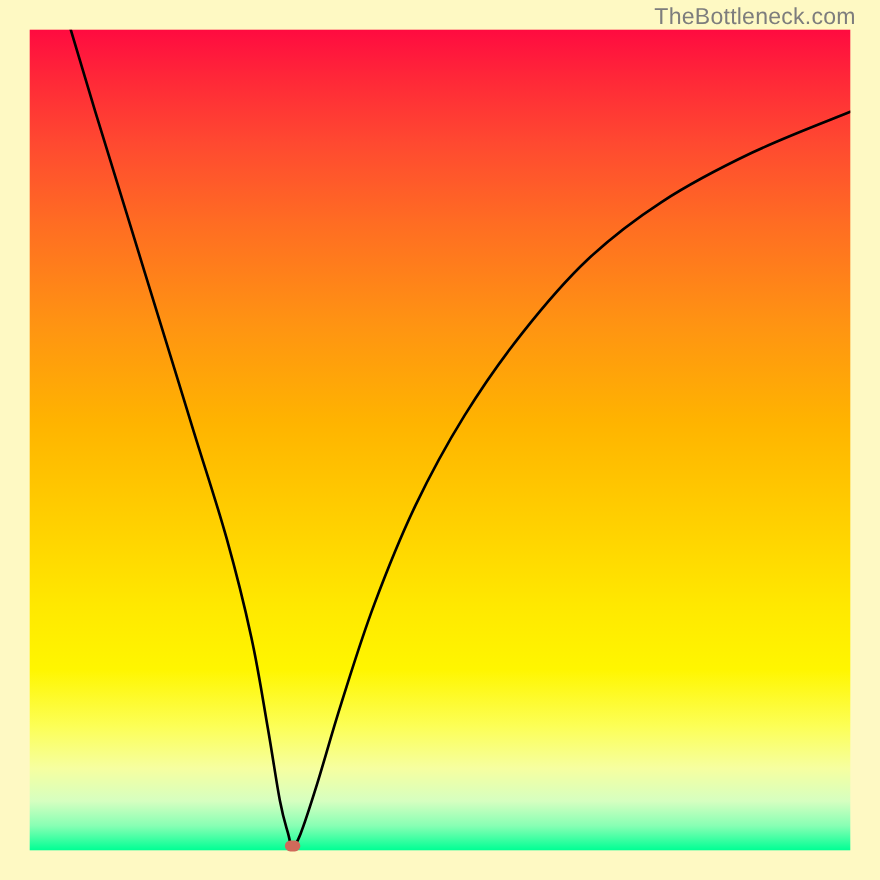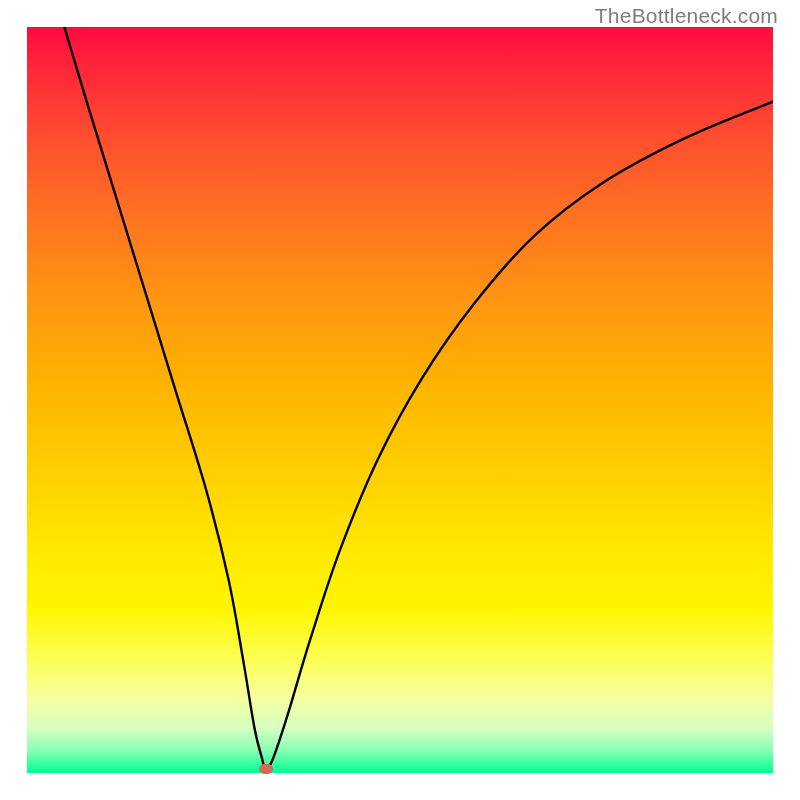--- a/index.html
+++ b/index.html
@@ -8,21 +8,21 @@
     width: 800px;
     height: 800px;
     overflow: hidden;
     background: #000;
     font-family: Arial, Helvetica, sans-serif;
   }
   .frame {
     position: relative;
     width: 800px;
     height: 800px;
-    background: #ffffff;
+    background: #fef9c3;
   }
   .plot-area {
     position: absolute;
     left: 27px;
     top: 27px;
     width: 746px;
     height: 746px;
     
     background: linear-gradient(to bottom,
       #ff0b40 0%,

